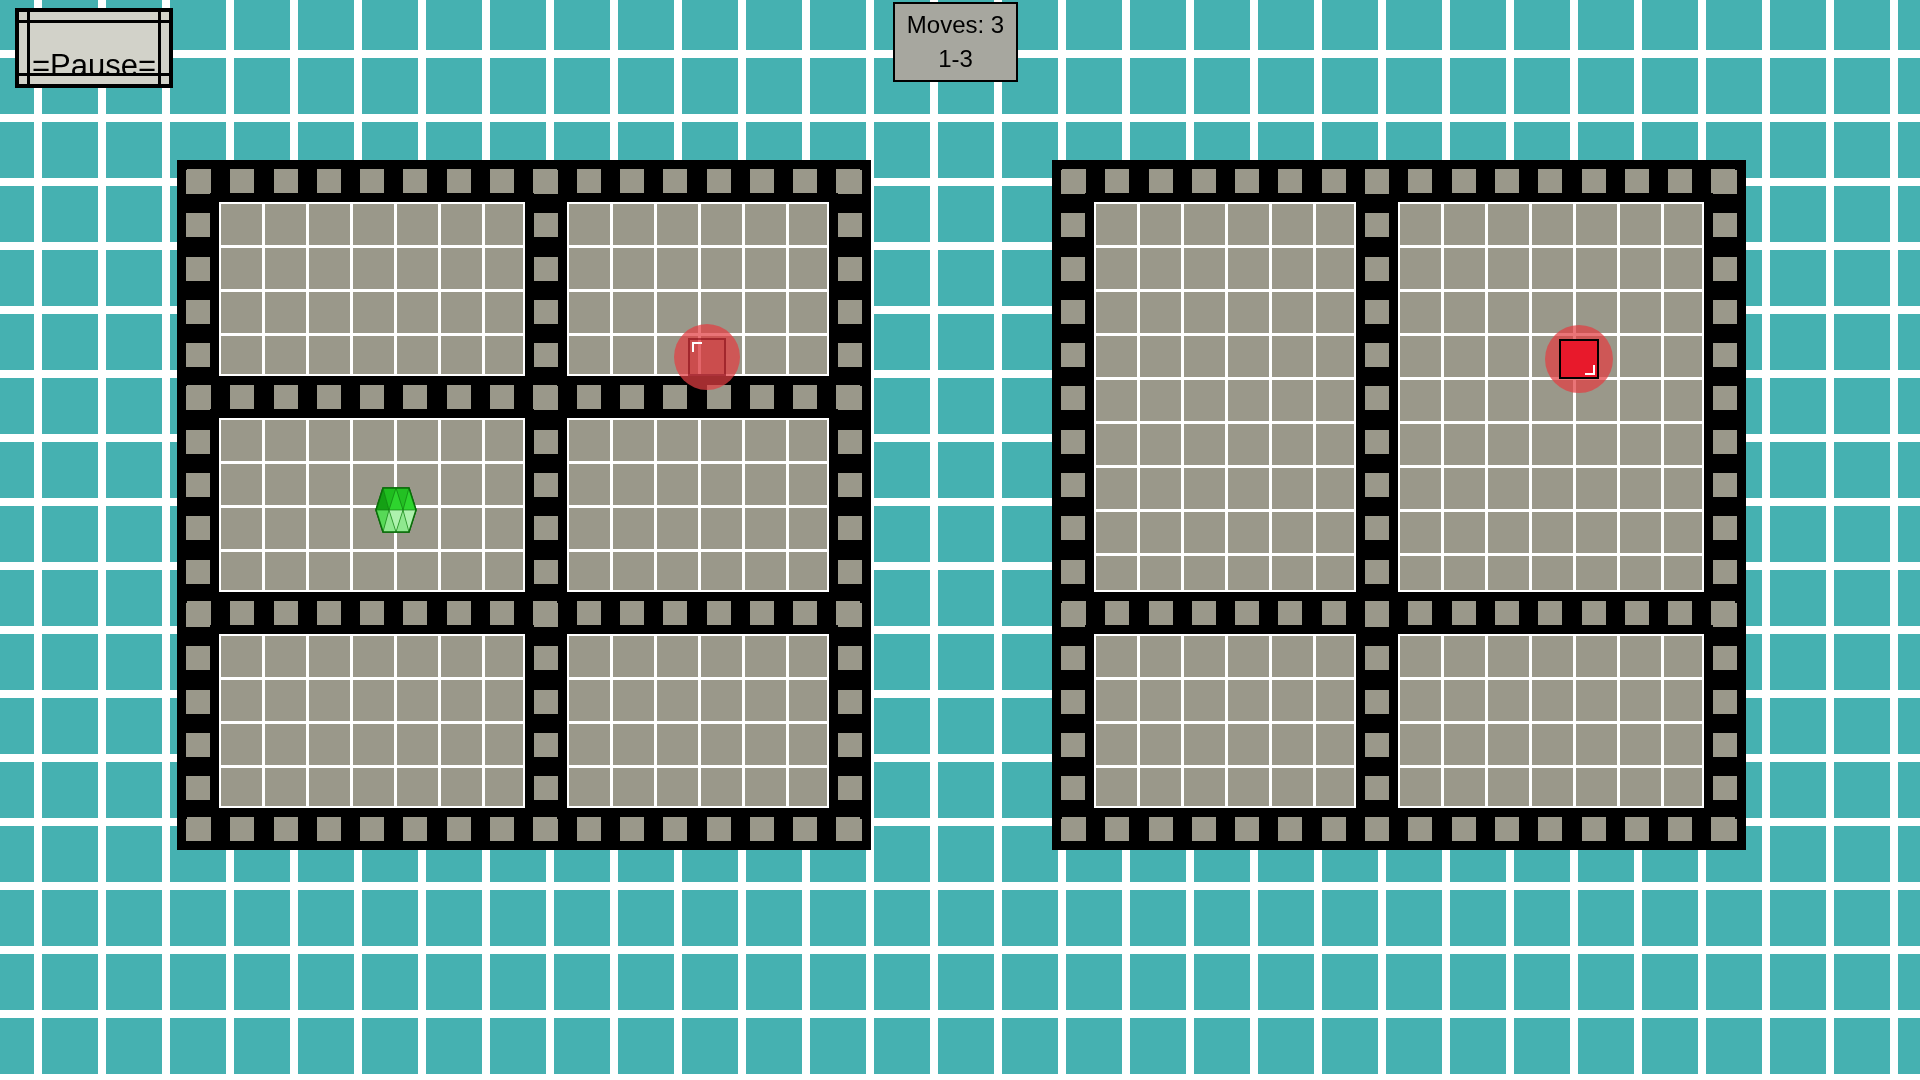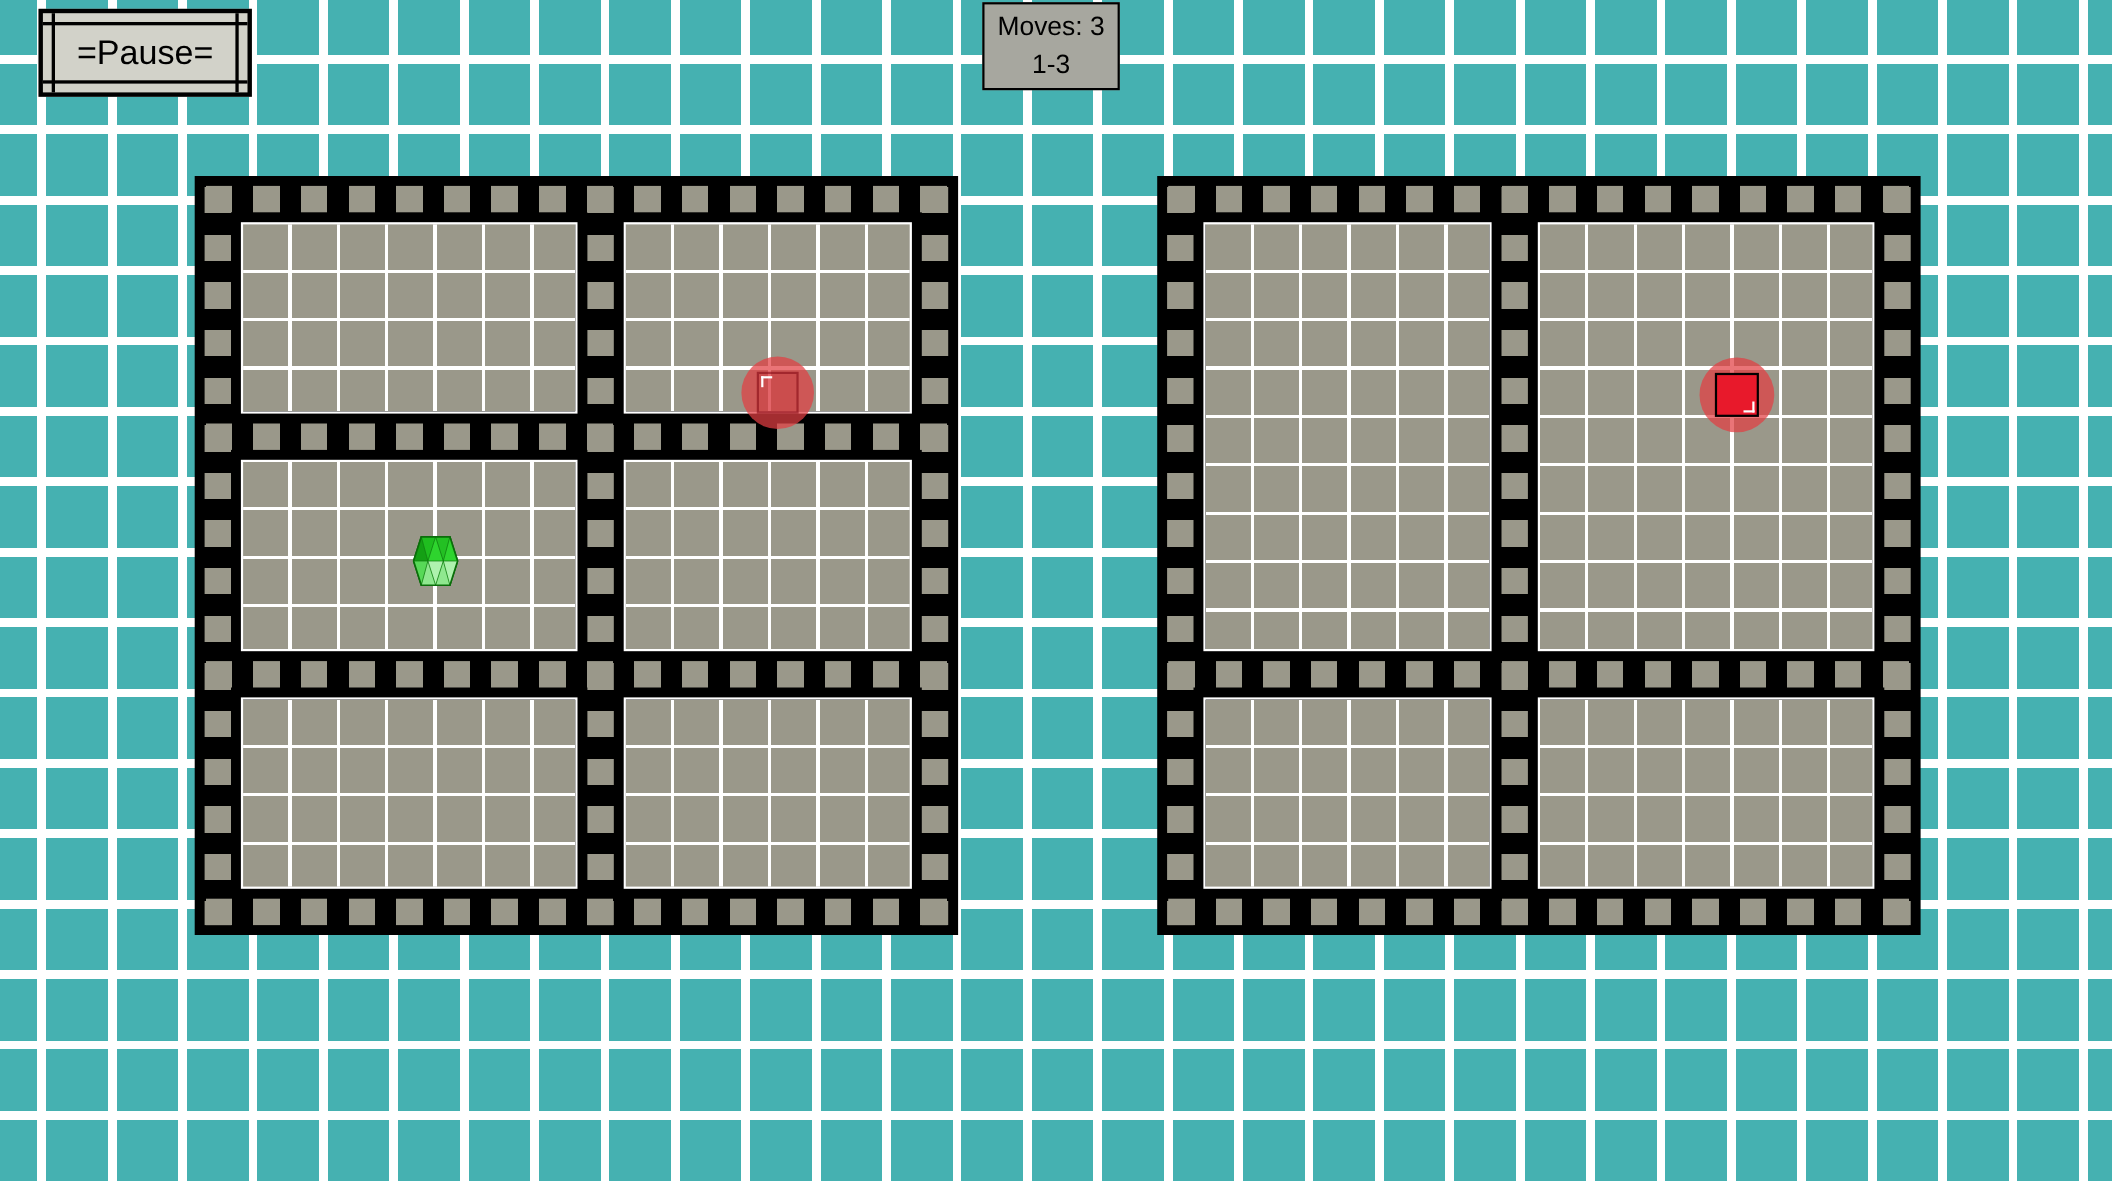--- a/index.html
+++ b/index.html
@@ -15,23 +15,23 @@
     position:relative;
     font-family:"Liberation Sans",sans-serif;
     background-color:var(--teal);
     background-image:
       repeating-linear-gradient(90deg, transparent 0 34px, #fff 34px 42px, transparent 42px 64px),
       repeating-linear-gradient(180deg, transparent 0 50px, #fff 50px 58px, transparent 58px 64px);
   }
 
   
   .pause{
-    position:absolute;left:15px;top:8px;width:194px;height:80px;
+    position:absolute;left:15px;top:8px;width:158px;height:80px;
     box-sizing:border-box;border:4px solid #000;background:var(--pause-gray);
-    display:flex;align-items:center;justify-content:center;cursor:pointer;margin-left:20px;
+    display:flex;align-items:flex-end;justify-content:center;cursor:pointer;
   }
   .pause .ln{position:absolute;background:#000;}
   .pause .ln.h{left:0;right:0;height:3px;}
   .pause .ln.h.t{top:8px;}
   .pause .ln.h.b{bottom:8px;}
   .pause .ln.v{top:0;bottom:0;width:3px;}
   .pause .ln.v.l{left:8px;}
   .pause .ln.v.r{right:8px;}
   .pause span{font-size:31px;color:#000;position:relative;z-index:2;letter-spacing:0;}
 

